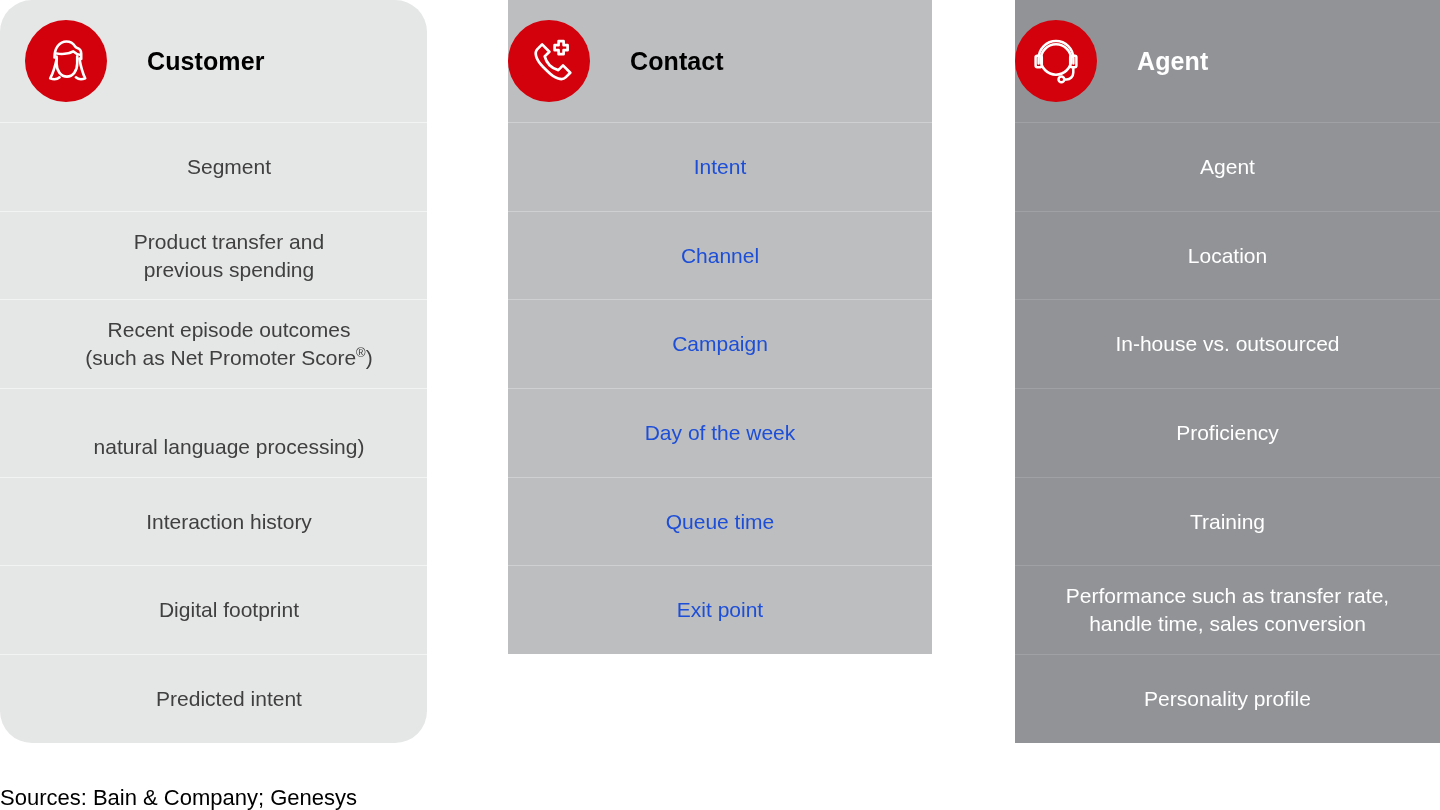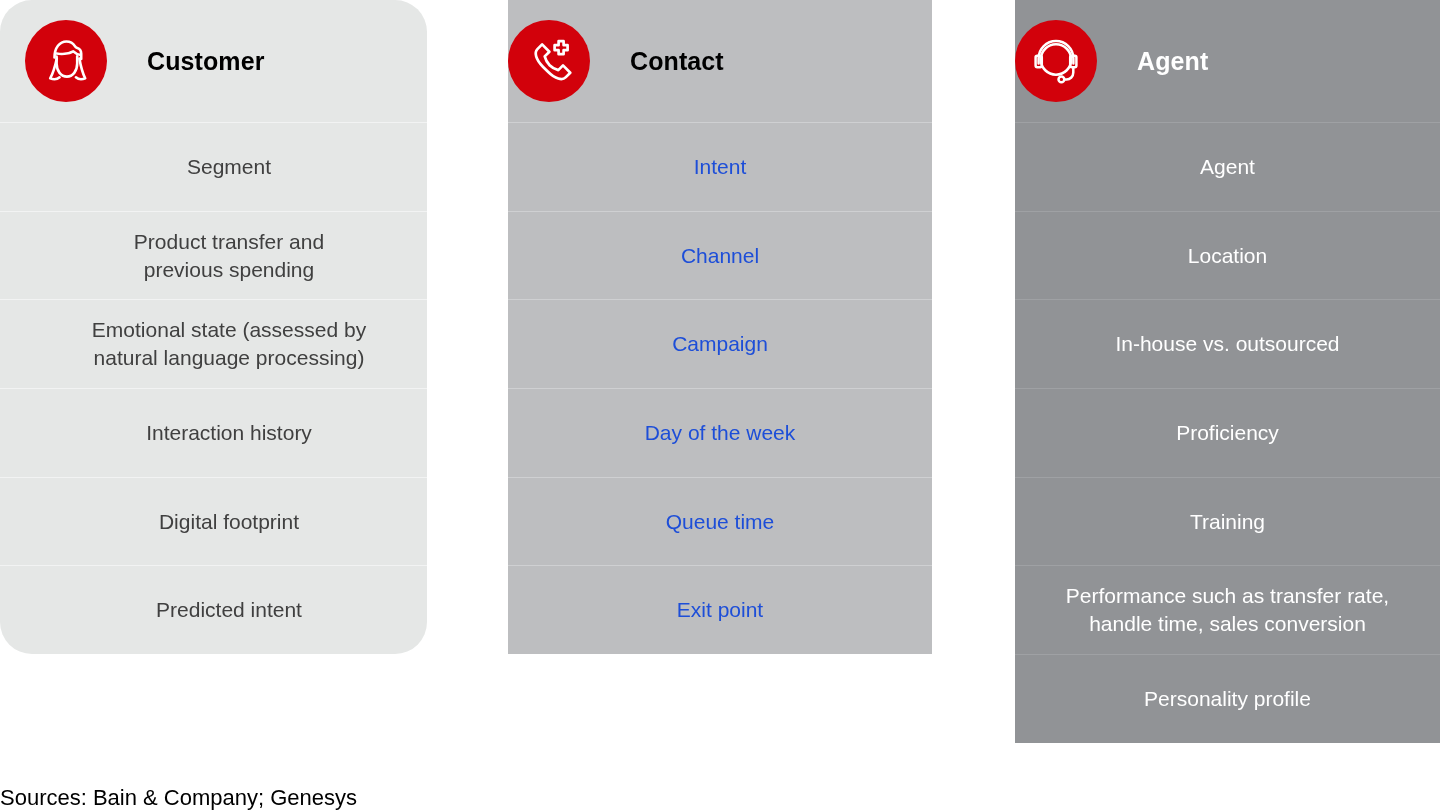--- a/index.html
+++ b/index.html
@@ -145,21 +145,24 @@
       <span class="col-title">Customer</span>
     </div>
 
     <div class="row h1">
       <span class="txt">Segment</span>
     </div>
     <div class="row h1">
       <span><span>Product transfer and</span><br><span>previous spending</span></span>
     </div>
     <div class="row h1">
-      <span><span>Emotional state (assessed by</span><br><span>natural language processing)</span></span>
+      <span><span>Recent episode outcomes</span><br>(such as Net Promoter Score<sup>®</sup>)</span>
+    </div>
+    <div class="row h1">
+      <span><br><span>natural language processing)</span></span>
     </div>
     <div class="row h1">
       <span class="txt">Interaction history</span>
     </div>
     <div class="row h1">
       <span class="txt">Digital footprint</span>
     </div>
     <div class="row h1">
       <span class="txt">Predicted intent</span>
     </div>

